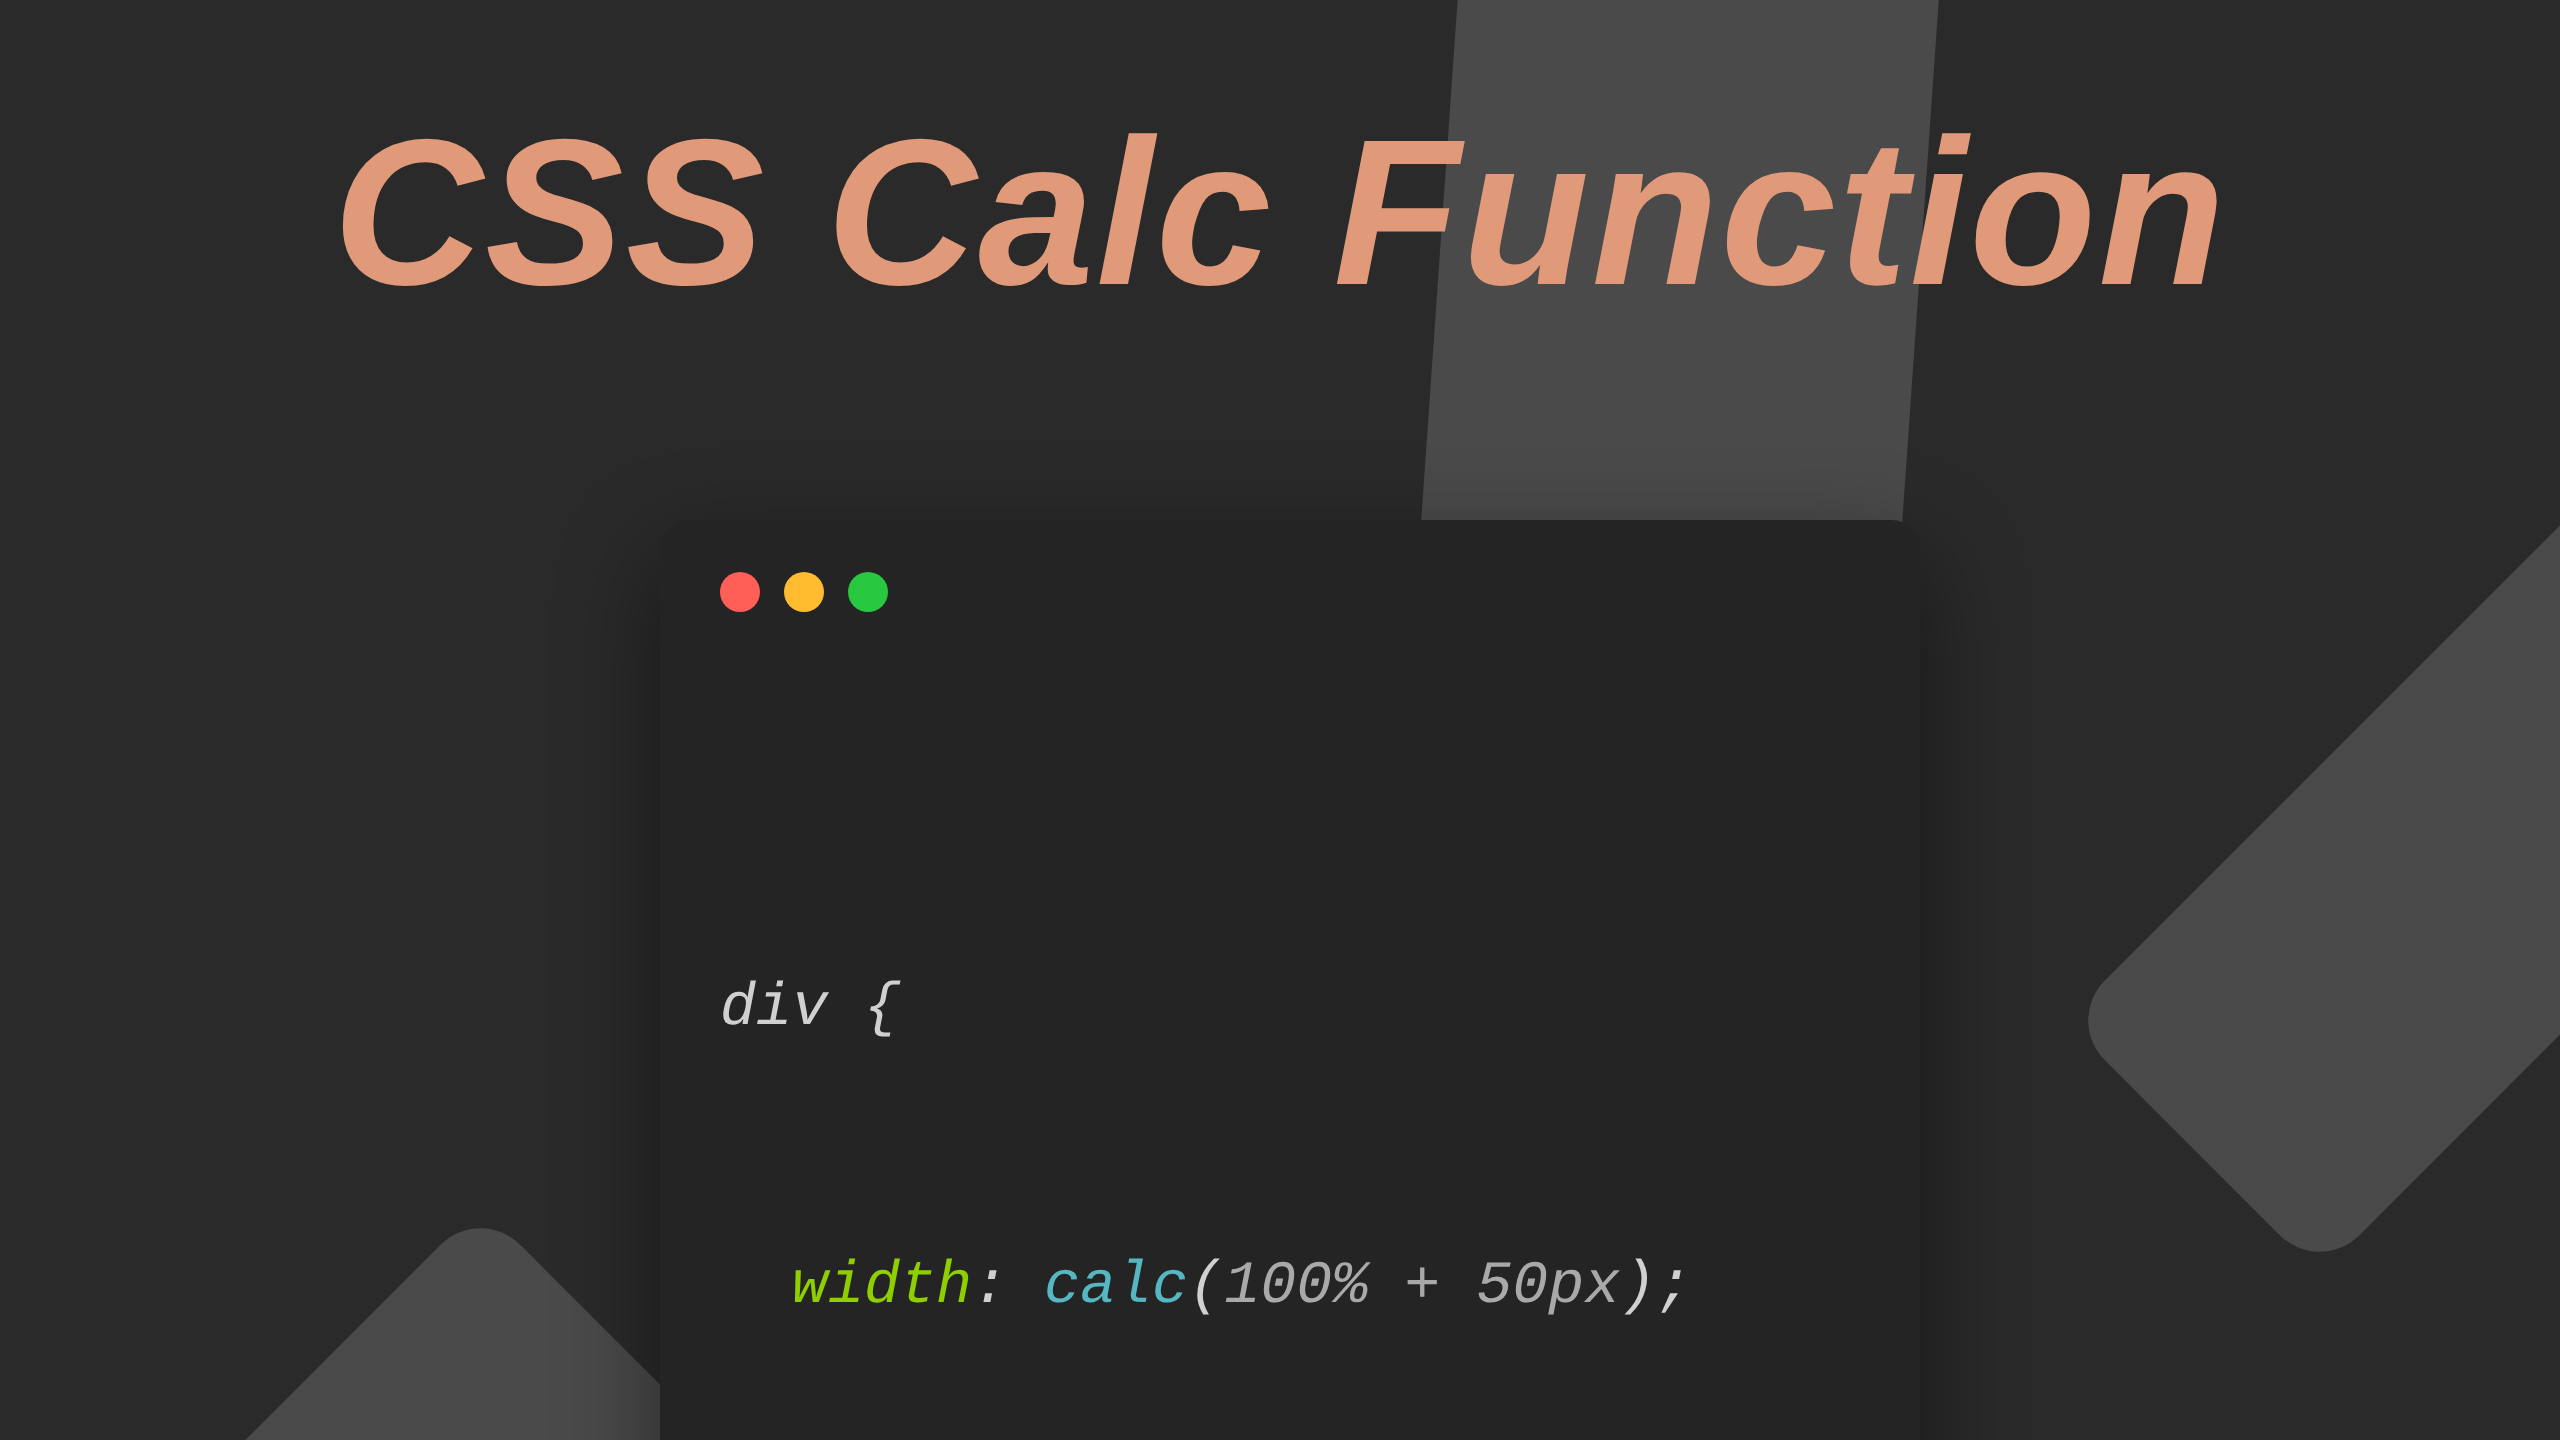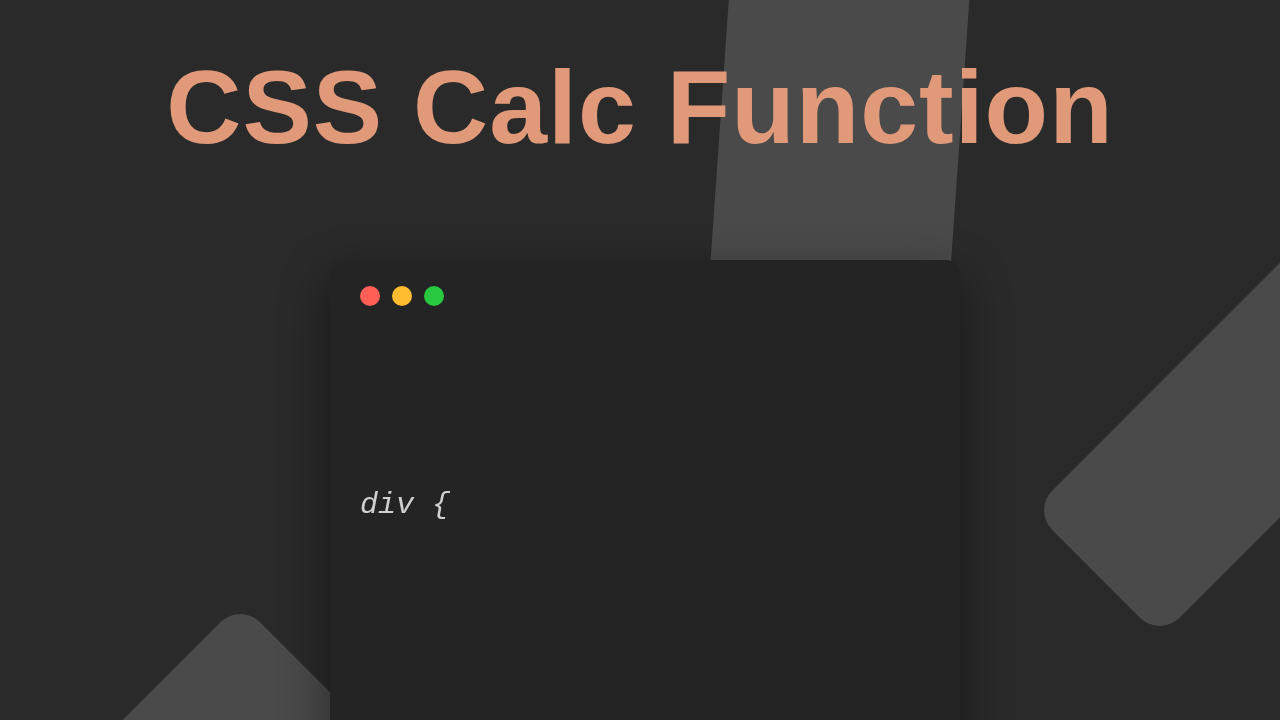--- a/index.html
+++ b/index.html
@@ -41,20 +41,21 @@
   .title {
     position: absolute;
     top: 48px;
     left: 0;
     width: 100%;
     text-align: center;
     font-size: 104px;
     font-weight: 700;
     color: #e09a7a;
     letter-spacing: 1px;
+    font-style: italic;
   }
 
   .code-window {
     position: absolute;
     top: 260px;
     left: 330px;
     width: 630px;
     background: #242424;
     border-radius: 14px;
     box-shadow: 0 18px 50px rgba(0,0,0,0.45);
@@ -103,20 +104,21 @@
 <div class="code-window">
   <div class="window-dots">
     <span class="dot dot-red"></span>
     <span class="dot dot-yellow"></span>
     <span class="dot dot-green"></span>
   </div>
 
   <div class="code">
     
     <span class="code-line"><span class="tok-sel">div</span><span class="tok-punc"> {</span></span>
+    <span class="code-line indent"><span class="tok-prop">width</span><span class="tok-punc">: </span><span class="tok-func">calc</span><span class="tok-punc">(</span><span class="tok-val">100% + 50px</span><span class="tok-punc">);</span></span>
     
     
     
     
     
     
     
     
   </div>
 </div>

